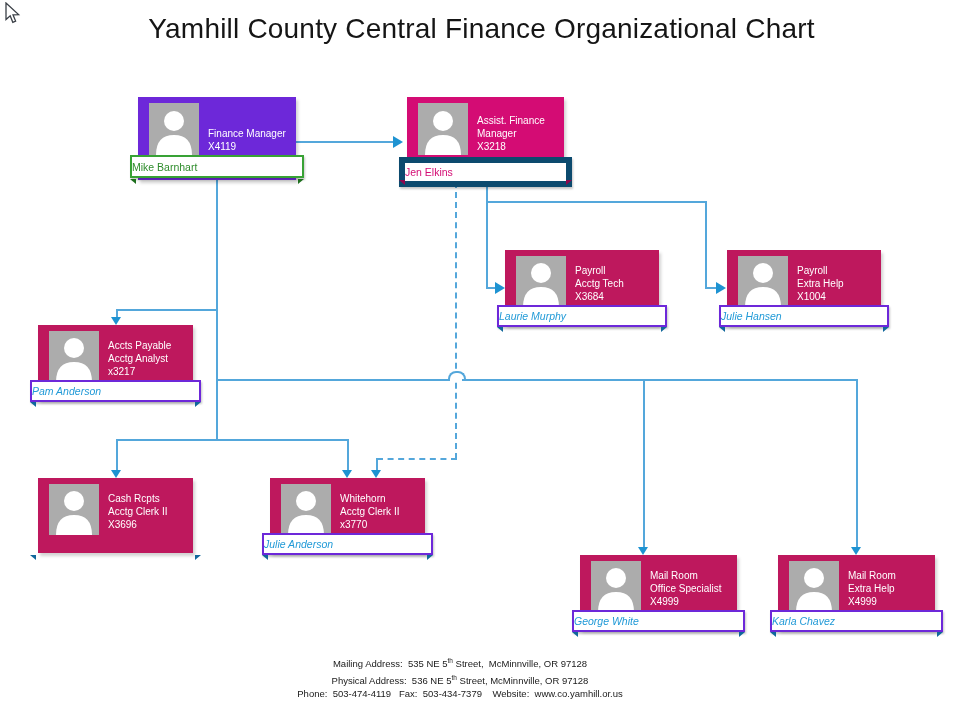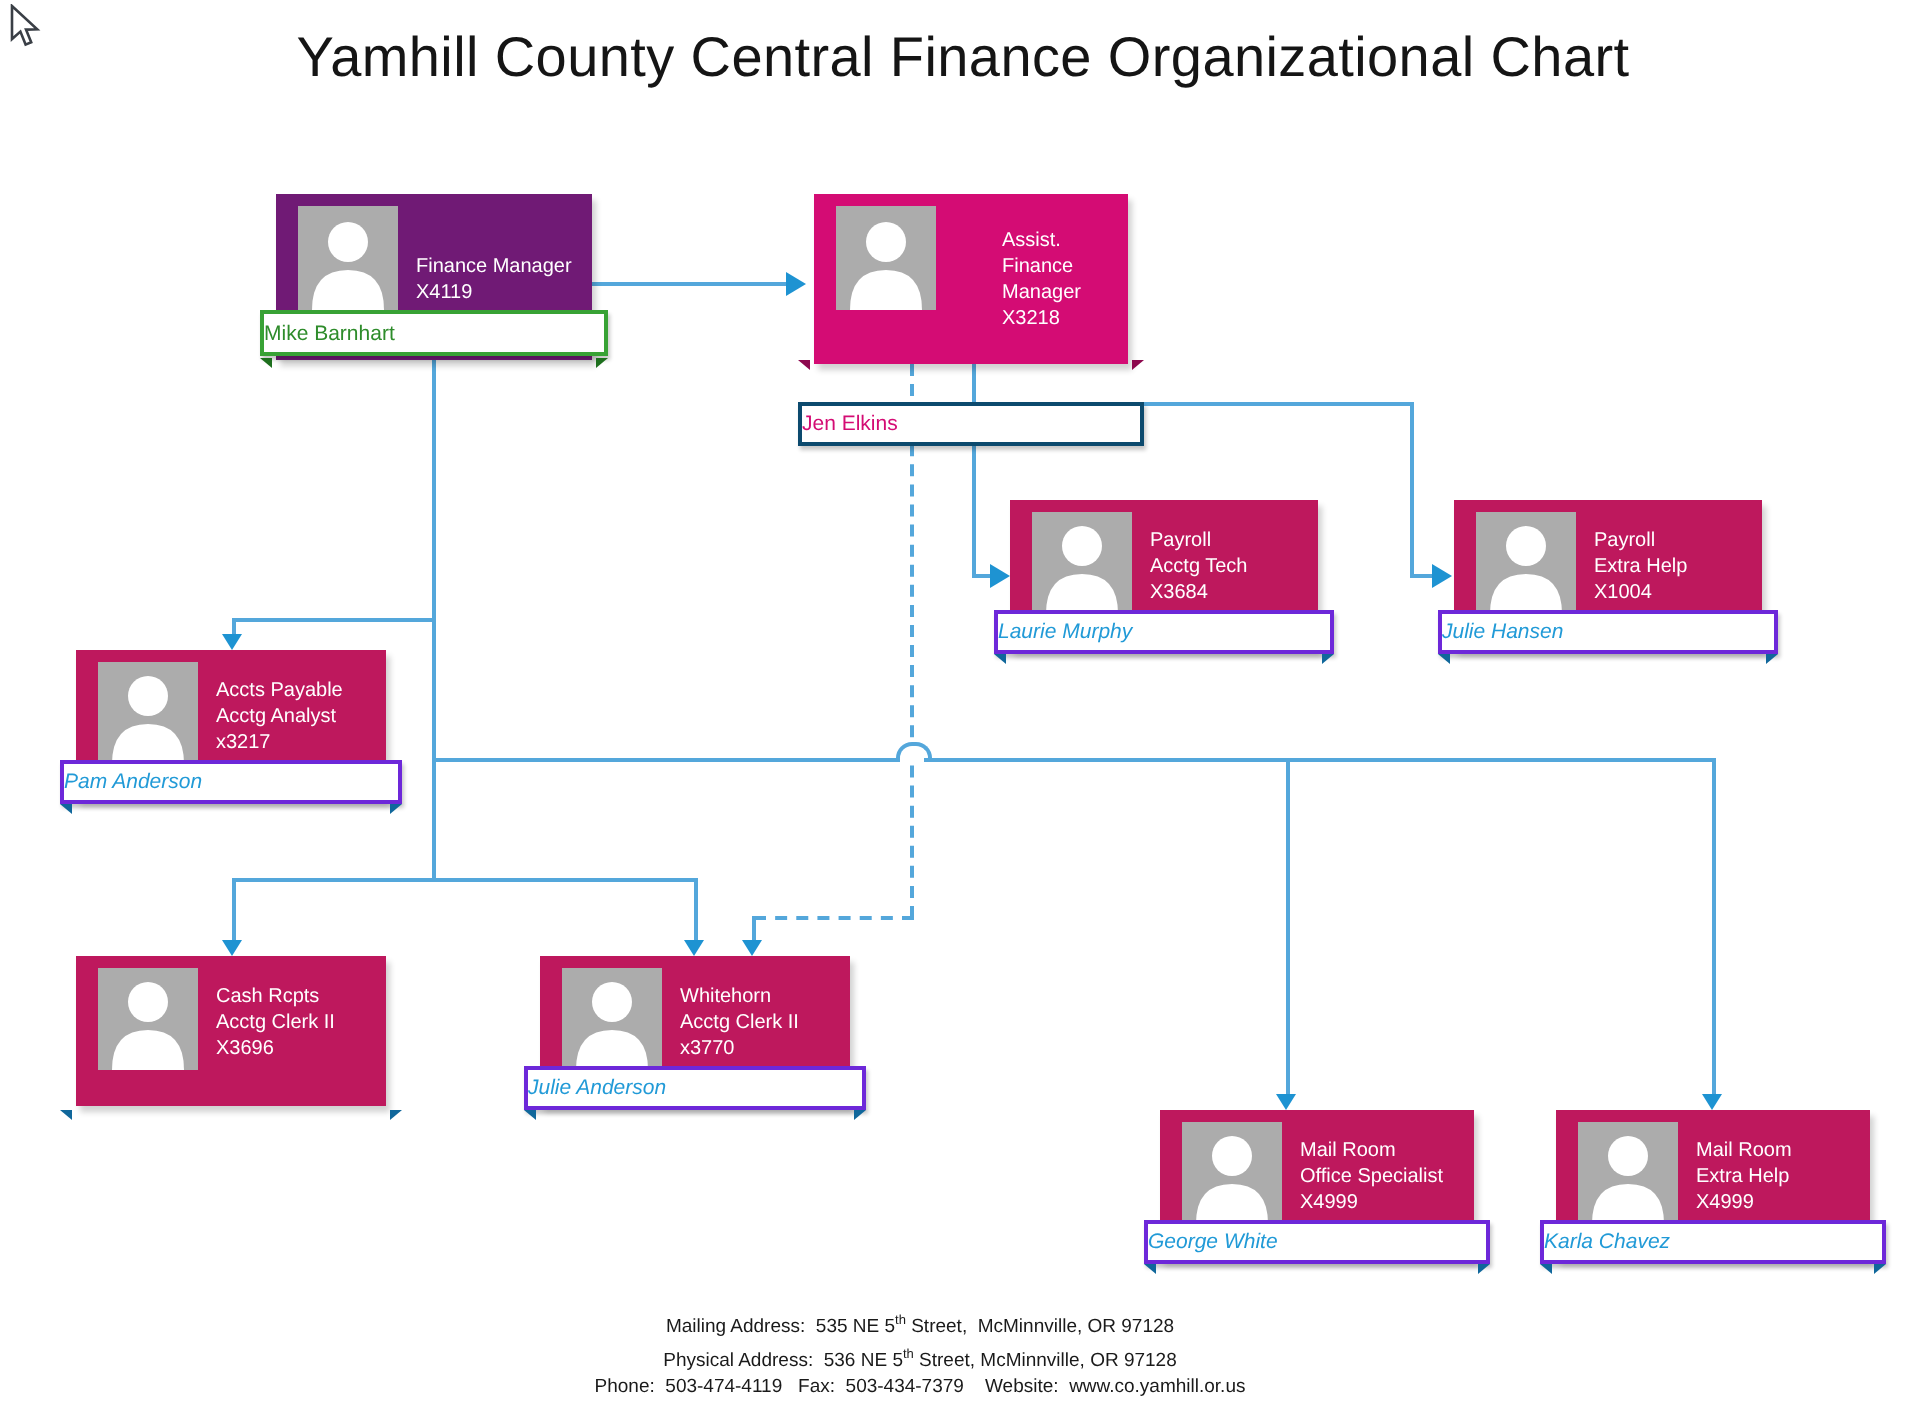--- a/index.html
+++ b/index.html
@@ -22,37 +22,37 @@
     border:2px solid #54a7db;border-bottom:none;border-radius:8px 8px 0 0;
   }
   .arr-d{position:absolute;width:0;height:0;
     border-left:5px solid transparent;border-right:5px solid transparent;
     border-top:8px solid #1e93d2;}
   .arr-r{position:absolute;width:0;height:0;
     border-top:6px solid transparent;border-bottom:6px solid transparent;
     border-left:10px solid #1e93d2;}
   
   .node{position:absolute;box-shadow:2px 3px 3px rgba(0,0,0,.18);}
-  .node.green{background:#701a75;}
+  .node.green{background:#6d28d9;}
   .node.pink{background:#d40c74;}
   .node.blue{background:#be185d;}
   .photo{position:absolute;left:11px;top:6px;width:50px;height:51px;}
   .photo svg{display:block;}
   .role{position:absolute;left:70px;right:3px;top:14px;color:#ffffff;
     font-size:10px;line-height:13px;}
   .node.green .role{top:30px;}
-  .node.pink .role{top:17px;margin-left:24px;}
+  .node.pink .role{top:17px;}
   .plate{
     position:absolute;left:-8px;right:-8px;top:55px;height:18px;background:#ffffff;
     display:flex;align-items:center;
     font-size:10.5px;box-shadow:1px 2px 2px rgba(0,0,0,.22);
   }
   .node.blue .plate{border:2px solid #6d28d9;color:#219ad7;font-style:italic;}
   .node.green .plate{border:2px solid #38a235;color:#2e8c2b;top:58px;height:19px;}
-  .node.pink .plate{border:2px solid #0c4a6e;color:#d40c74;top:60px;margin-top:44px;}
+  .node.pink .plate{border:6px solid #0c4a6e;color:#d40c74;top:60px;}
   .fold{position:absolute;width:0;height:0;top:77px;
     border-top:5px solid #0f618f;}
   .node.blue .fold{top:77px;border-top-color:#10679b;}
   .node.green .fold{top:82px;border-top-color:#1d6f1d;}
   .node.pink .fold{top:83px;border-top-color:#8d084e;}
   .fold.fl{left:-8px;border-left:6px solid transparent;}
   .fold.fr{right:-8px;border-right:6px solid transparent;}
   
   .footer{position:absolute;left:60px;top:654px;width:800px;text-align:center;
     color:#1a1a1a;font-size:9.5px;line-height:13.4px;}

